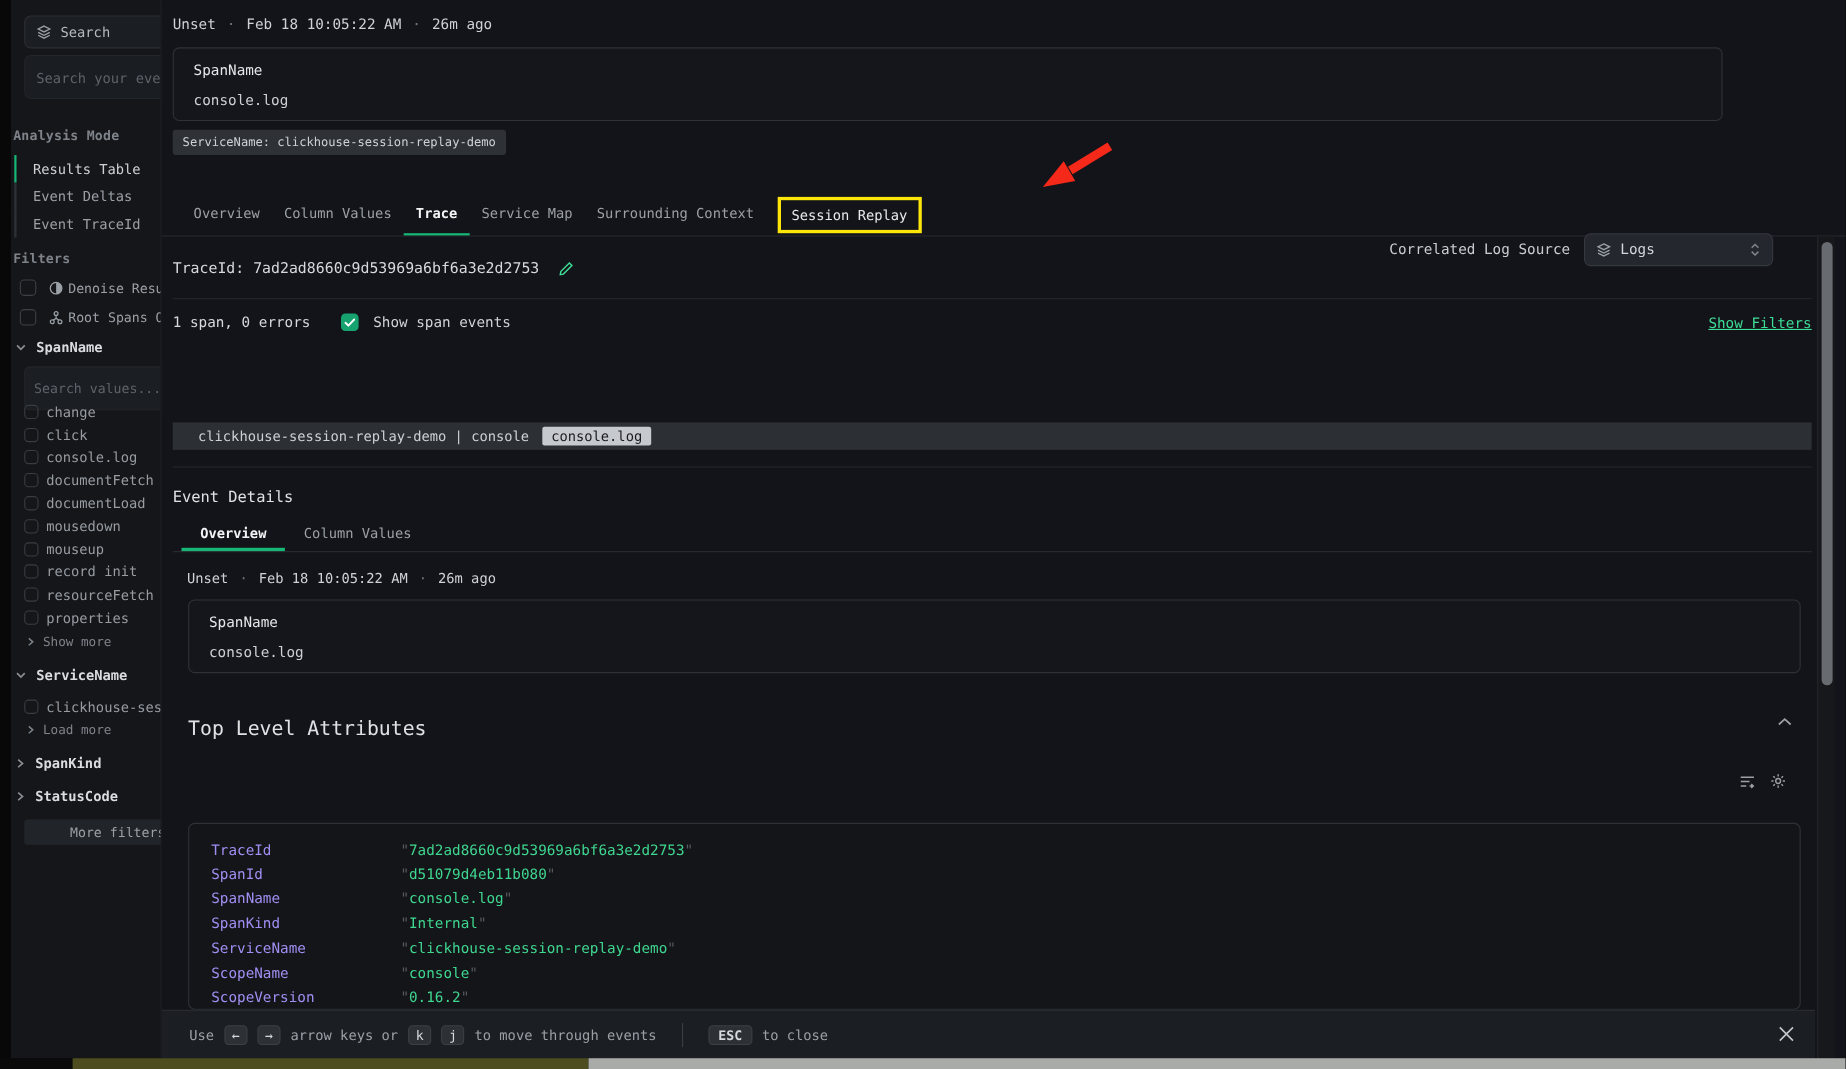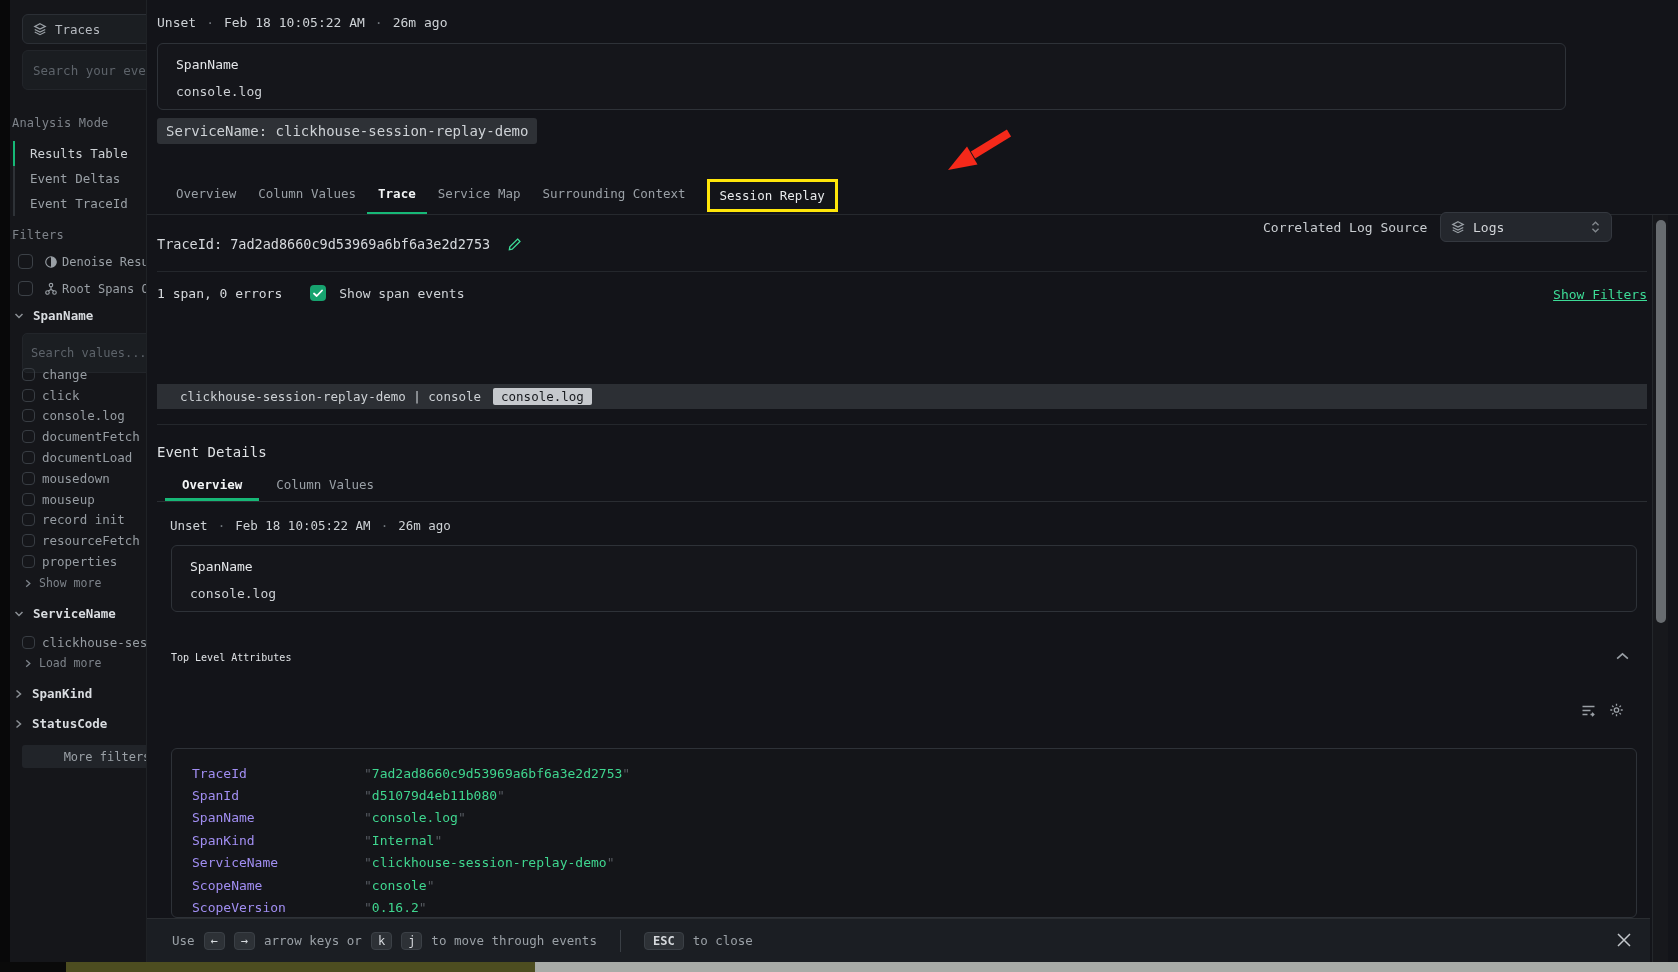--- a/index.html
+++ b/index.html
@@ -11,21 +11,21 @@
     color: #d8dbdf; font-size: 13px;
   }
   .icon { display: inline-block; vertical-align: middle; flex: 0 0 auto; }
 
   
   .left-strip { position:absolute; left:0; top:0; width:10px; height:962px; background:#080809; }
   .sidebar { position:absolute; left:10px; top:0; width:137px; height:962px; background:#15161a; overflow:hidden; border-right:1px solid #1f2226; }
   .src-btn { position:absolute; left:12px; top:14px; width:170px; height:30px; background:#1b1e22; border:1px solid #2b2f35; border-radius:6px; display:flex; align-items:center; gap:8px; padding:0 10px; color:#b6bac0; font-size:12.5px; }
   .sb-search { position:absolute; left:12px; top:50px; width:170px; height:40px; background:#1a1d21; border:1px solid #22252a; border-radius:6px; }
   .sb-search input { width:100%; height:100%; background:transparent; border:none; outline:none; color:#c5c9cd; font:inherit; font-size:12.5px; padding:0 10px; }
-  .sb-label { position:absolute; left:2px; color:#7e838a; font-weight:normal; font-size:12px; letter-spacing:0.2px; }
+  .sb-label { position:absolute; left:2px; color:#7e838a; font-weight:bold; font-size:12px; letter-spacing:0.2px; }
   .mode-list { position:absolute; left:3px; top:141px; width:180px; }
   .mode-item { border-left:2px solid #2e3237; padding:5px 0 5px 15px; color:#9aa0a6; font-size:12.5px; cursor:pointer; }
   .mode-item.active { border-left-color:#17b877; color:#cdd1d5; }
   .toggle-row { position:absolute; left:8px; display:flex; align-items:center; }
   .cb { width:15px; height:15px; border:1.5px solid #3c4147; border-radius:4px; background:transparent; flex:0 0 auto; }
   .t-icon { margin-left:11px; color:#9aa0a6; }
   .t-label { margin-left:4px; color:#9aa0a6; font-size:12px; white-space:nowrap; }
   .sec-head { position:absolute; left:4px; display:flex; align-items:center; gap:9px; color:#d9dce0; font-weight:bold; font-size:12.5px; white-space:nowrap; }
   .sec-head .chev { color:#8b9096; }
   .sv-search { position:absolute; left:12px; top:333px; width:160px; height:40px; background:#1b1e22; border:1px solid #22252a; border-radius:5px; }
@@ -37,21 +37,21 @@
   .more-link { position:absolute; left:14px; display:flex; align-items:center; gap:7px; color:#7d838a; font-size:11.5px; white-space:nowrap; cursor:pointer; }
   .more-filters { position:absolute; left:12px; top:745px; width:170px; height:23px; background:#212429; border:none; border-radius:3px; color:#9aa0a6; font:inherit; font-size:12px; text-align:center; cursor:pointer; }
 
   
   .main { position:absolute; left:147px; top:0; width:1531px; height:962px; background:#131419; }
   .evt-header { position:absolute; display:flex; gap:10px; align-items:center; color:#ced2d6; font-size:13px; }
   .evt-header .sep { color:#71767c; }
   .span-card { position:absolute; border:1px solid #2e3238; border-radius:6px; background:#15161b; }
   .span-card .sc-label { position:absolute; left:18px; top:13px; color:#e4e6e9; font-size:13px; }
   .span-card .sc-value { position:absolute; left:18px; top:40px; color:#ccd0d4; font-size:13px; }
-  .svc-badge { position:absolute; left:10px; top:118px; background:#2e3136; border-radius:3px; padding:5px 9px; color:#ced2d6; font-size:14px; }
+  .svc-badge { position:absolute; left:10px; top:118px; background:#2e3136; border-radius:3px; padding:5px 9px; color:#ced2d6; font-size:11px; }
 
   .tabbar { position:absolute; left:0; top:170px; width:1531px; height:45px; border-bottom:1px solid #26292e; display:flex; align-items:flex-end; padding-left:18px; }
   .tab { padding:0 11px 13px 11px; color:#9aa0a6; font-size:12.5px; cursor:pointer; white-space:nowrap; }
   .tab.active { color:#f2f4f5; font-weight:bold; border-bottom:2px solid #17b877; padding-bottom:11px; }
   .tab.highlighted { border:3px solid #ffe60a; padding:6px 10px; margin:0 0 2px 10px; color:#e8eaec; }
 
   .arrow-annot { position:absolute; left:790px; top:118px; width:110px; height:70px; pointer-events:none; }
 
   .traceid-row { position:absolute; left:10px; top:236px; display:flex; align-items:center; gap:17px; }
   .traceid-row .tid { color:#d6d9dd; font-size:13.5px; }
@@ -68,21 +68,21 @@
   .waterfall { position:absolute; left:10px; top:384px; width:1490px; height:25px; background:#2c2f34; display:flex; align-items:center; }
   .wf-label { margin-left:23px; color:#cdd1d5; font-size:12.5px; }
   .wf-badge { margin-left:12px; background:#c6c9cd; color:#17191d; font-size:12.5px; padding:1px 8px; border-radius:2px; }
   .div2 { position:absolute; left:10px; top:424px; width:1490px; height:1px; background:#24272c; }
 
   .ed-title { position:absolute; left:10px; top:444px; color:#dfe2e5; font-size:14px; }
   .ed-tabs { position:absolute; left:10px; top:470px; width:1490px; border-bottom:1px solid #2a2d32; display:flex; padding-left:8px; }
   .ed-tab { padding:7px 17px 9px; color:#9aa0a6; font-size:12.5px; cursor:pointer; }
   .ed-tab.active { color:#f2f4f5; font-weight:bold; border-bottom:3px solid #17b877; padding-bottom:6px; }
 
-  .tla-title { position:absolute; left:24px; top:652px; color:#dfe2e5; font-size:10px; }
+  .tla-title { position:absolute; left:24px; top:652px; color:#dfe2e5; font-size:18px; }
   .tla-collapse { position:absolute; left:1468px; top:650px; color:#9aa0a6; cursor:pointer; }
   .prop-search { position:absolute; left:24px; top:699px; width:375px; height:29px; background:#222529; border-radius:4px; display:flex; align-items:center; padding:0 9px; gap:7px; }
   .prop-search input { flex:1; background:transparent; border:none; outline:none; color:#c5c9cd; font:inherit; font-size:12.5px; }
   input::placeholder { color:#5d636a; opacity:1; }
   .row-icons { position:absolute; top:702px; color:#9ba0a6; cursor:pointer; }
 
   .attr-panel { position:absolute; left:24px; top:748px; width:1466px; height:170px; border:1px solid #2e3238; border-radius:6px; background:#141519; overflow:hidden; padding-top:13px; }
   .attr-row { display:flex; height:22.4px; align-items:center; padding-left:20px; }
   .attr-key { width:172px; color:#a18ef2; font-size:13px; flex:0 0 auto; }
   .attr-val { font-size:13px; color:#3fd68f; }
@@ -108,21 +108,21 @@
 
   <div class="left-strip"></div>
 
   <div class="sidebar">
     <div class="src-btn">
       <svg class="icon" width="14" height="14" viewBox="0 0 16 16" fill="none" stroke="#9aa0a6" stroke-width="1.4">
           <path d="M8 2 14 5 8 8 2 5z"></path>
           <path d="M2 8.5 8 11.5 14 8.5"></path>
           <path d="M2 11.5 8 14.5 14 11.5"></path>
         </svg>
-      <span>Traces</span>
+      <span>Search</span>
     </div>
     <div class="sb-search">
       <input placeholder="Search your events..." style="">
     </div>
 
     <div class="sb-label" style="top:116px">Analysis Mode</div>
     <div class="mode-list">
       <div class="mode-item active">Results Table</div>
       <div class="mode-item">Event Deltas</div>
       <div class="mode-item">Event TraceId</div>

